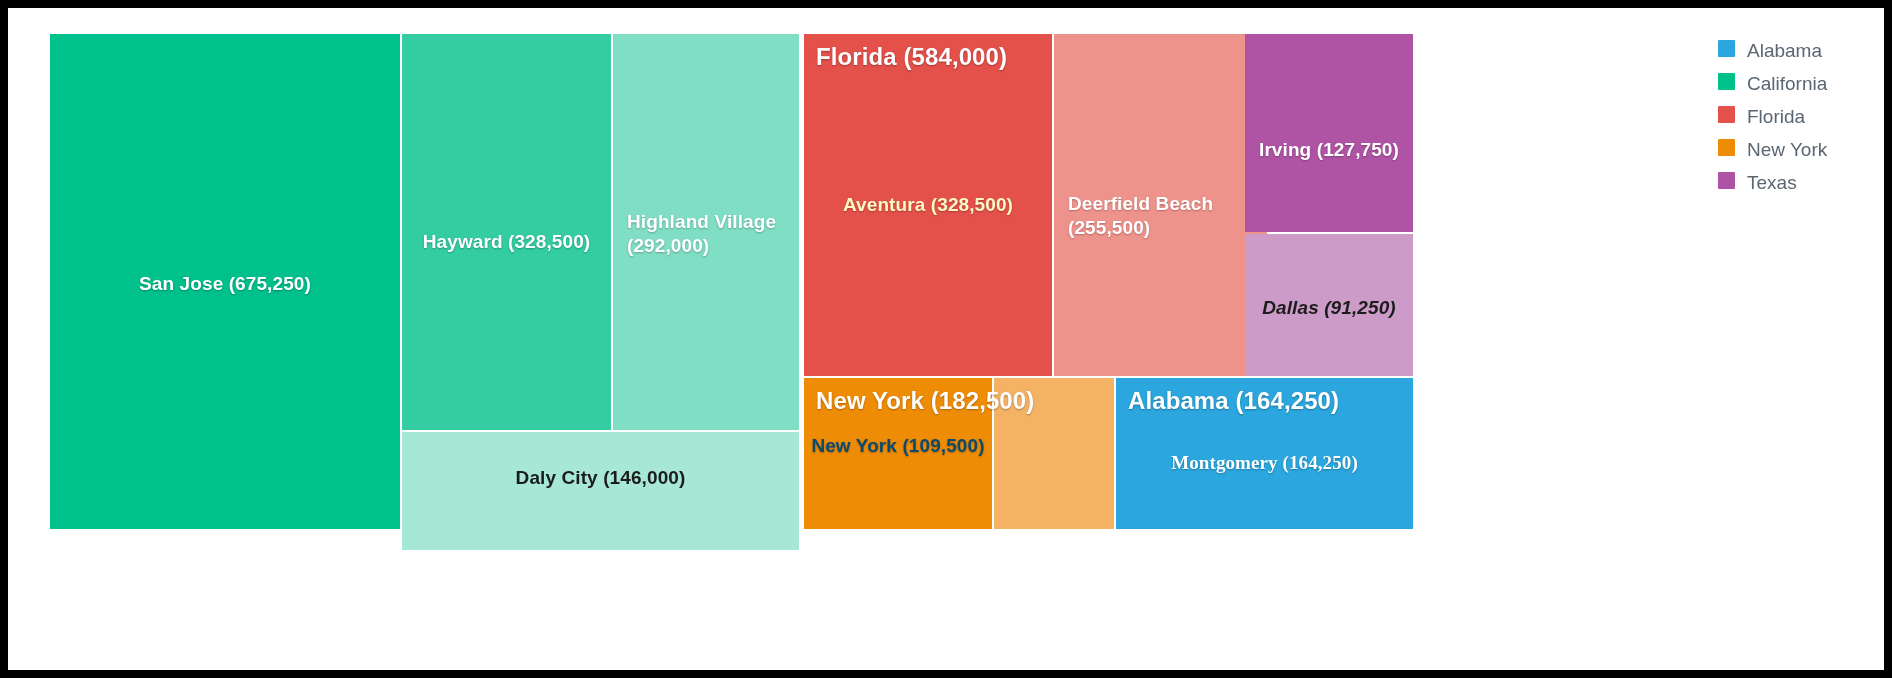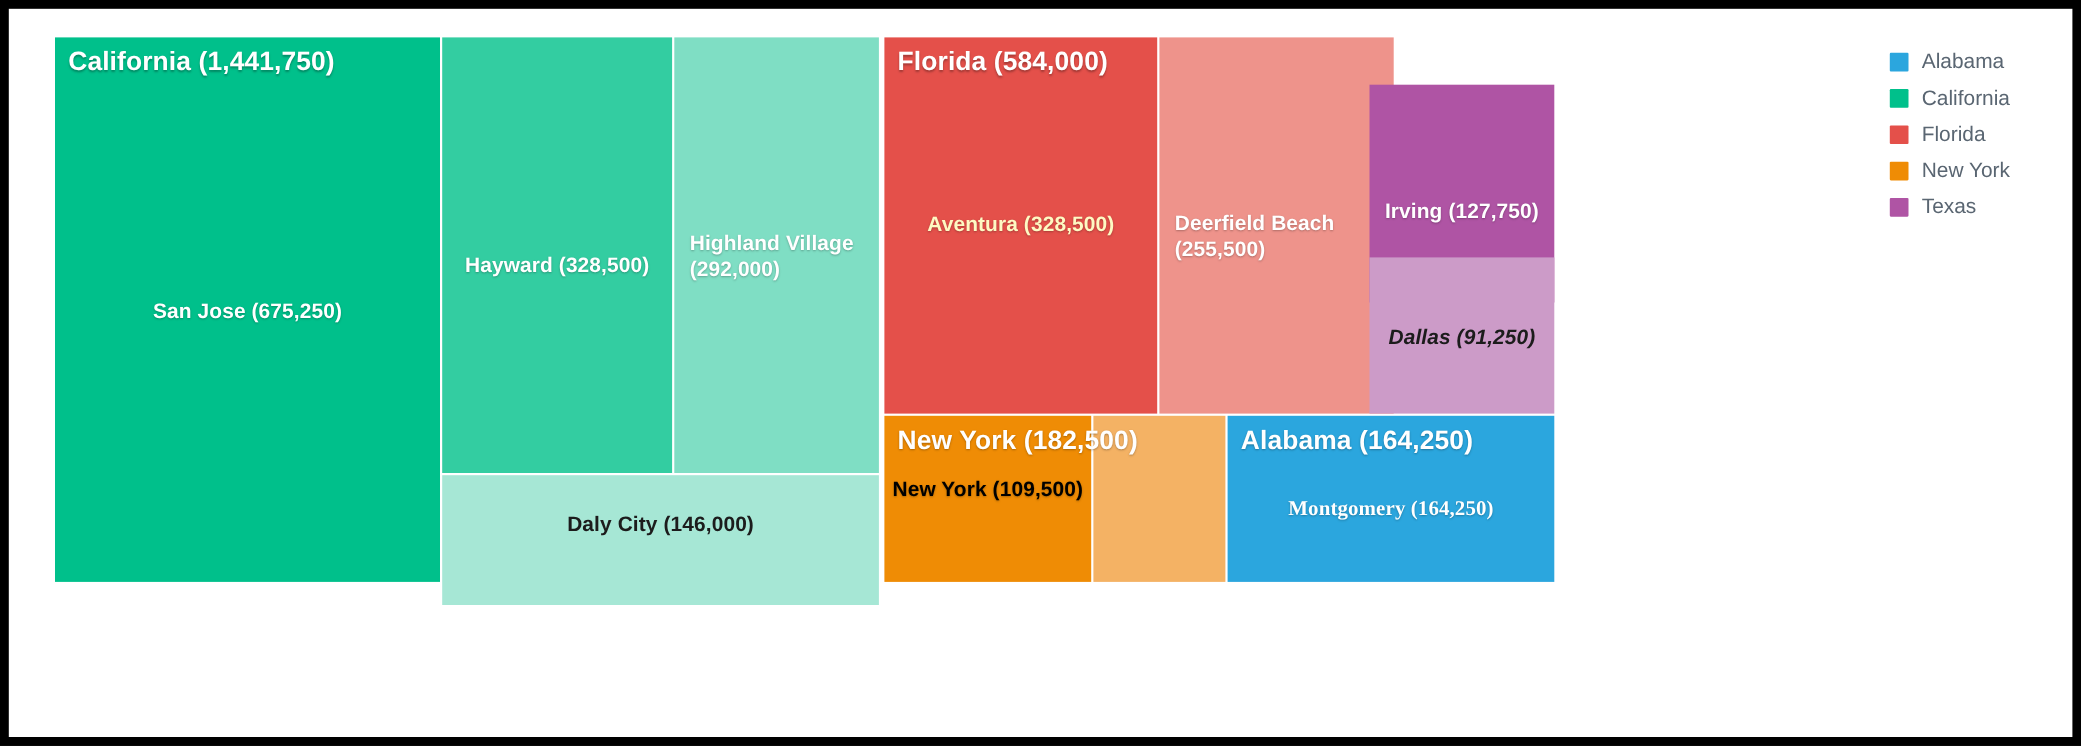--- a/index.html
+++ b/index.html
@@ -81,21 +81,20 @@
 
   
   #legend {
     position: absolute;
     left: 1710px;
     top: 32px;
     width: 150px;
   }
   .legend-item {
     display: flex;
-    align-items: center;
     height: 33px;
   }
   .legend-swatch {
     width: 17px;
     height: 17px;
     flex: 0 0 auto;
     border-radius: 1px;
   }
   .legend-text {
     margin-left: 12px;
@@ -120,43 +119,42 @@
     </div>
 
     <div class="cell" style="left:563px; top:0px; width:186px; height:396px; background:#7FDEC4;">
       <div class="leaf-label left" style="top:176px; color:#ffffff;">Highland Village (292,000)</div>
     </div>
 
     <div class="cell" style="left:352px; top:398px; width:397px; height:118px; background:#A6E7D5;">
       <div class="leaf-label dark" style="top:34px;">Daly City (146,000)</div>
     </div>
 
-    <div class="group-label" style="left:12px; top:8px; width:420px; color:#ffffff;">California (1,441,750)</div>
 
     <div class="cell" style="left:754px; top:0px; width:248px; height:342px; background:#E4504A;">
       <div class="leaf-label" style="top:159px; color:#fef9c3;">Aventura (328,500)</div>
     </div>
 
     <div class="cell" style="left:1004px; top:0px; width:213px; height:342px; background:#EE938B;padding-left:32px;">
       <div class="leaf-label left" style="top:158px; color:#ffffff;">Deerfield Beach (255,500)</div>
     </div>
 
     <div class="group-label" style="left:766px; top:8px; width:330px; color:#ffffff;">Florida (584,000)</div>
 
-    <div class="cell" style="left:1195px; top:0px; width:168px; height:198px; background:#AF54A4;margin-top:43px;">
+    <div class="cell" style="left:1195px; top:0px; width:168px; height:198px; background:#AF54A4;">
       <div class="leaf-label left" style="top:104px; color:#ffffff;">Irving (127,750)</div>
     </div>
 
     <div class="cell" style="left:1195px; top:200px; width:168px; height:142px; background:#CC9BC8;font-style:italic;">
       <div class="leaf-label dark" style="top:62px;">Dallas (91,250)</div>
     </div>
 
 
     <div class="cell" style="left:754px; top:344px; width:188px; height:151px; background:#EF8C05;">
-      <div class="leaf-label" style="top:56px; color:#000000;">New York (109,500)</div>
+      <div class="leaf-label" style="top:56px; color:#0c4a6e;">New York (109,500)</div>
     </div>
 
     <div class="cell" style="left:944px; top:344px; width:120px; height:151px; background:#F4B264;"></div>
 
     <div class="group-label" style="left:766px; top:352px; width:300px; color:#ffffff;">New York (182,500)</div>
 
     <div class="cell" style="left:1066px; top:344px; width:297px; height:151px; background:#2BA6DE;">
       <div class="leaf-label" style="top:73px; color:#ffffff;font-family:Liberation Serif, serif;">Montgomery (164,250)</div>
     </div>
 

